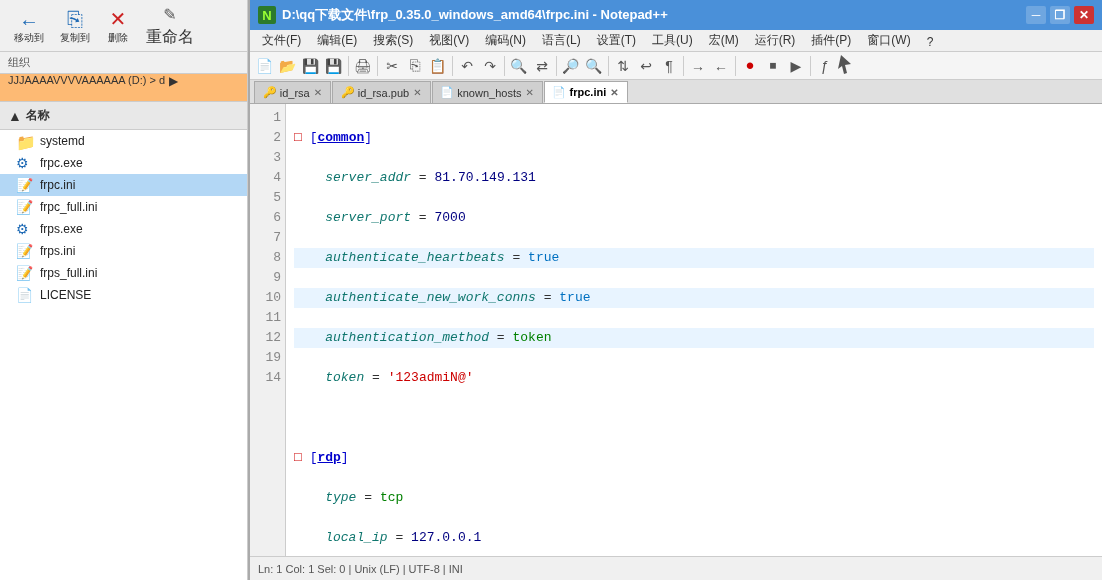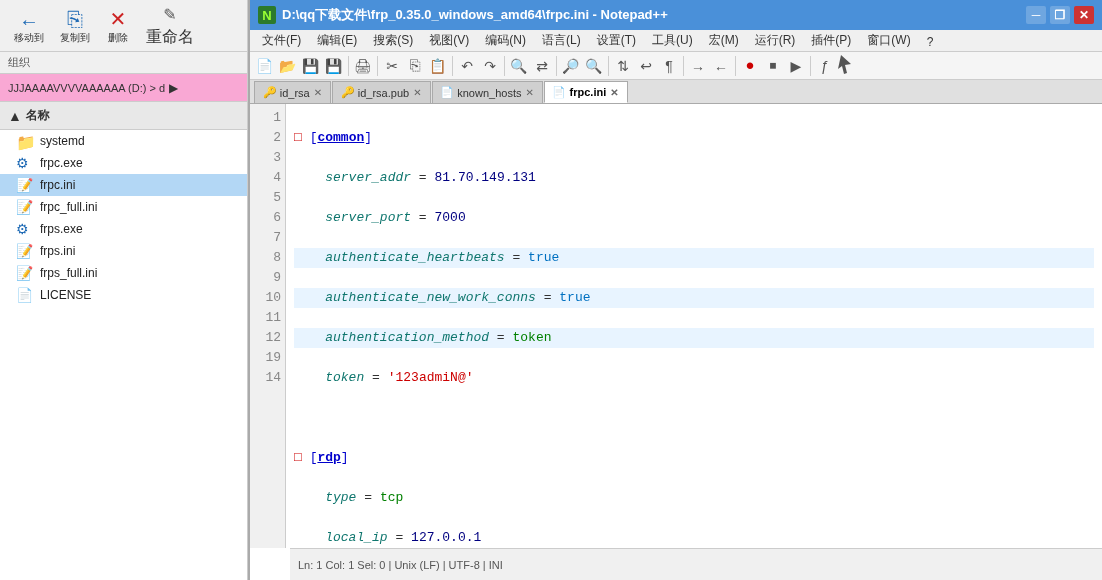--- a/index.html
+++ b/index.html
@@ -41,24 +41,23 @@
       font-size: 20px;
       line-height: 24px;
     }
 
     .back-btn .icon-area { color: #1e6ab5; }
     .copy-btn .icon-area { color: #1e6ab5; }
     .del-btn .icon-area { color: #cc2222; }
 
     #breadcrumb-bar {
       height: 28px;
-      background: #f9a8d4;
+      background: #fdba74;
       border-bottom: 1px solid #ccc;
       display: flex;
-      align-items: center;
       padding: 0 8px;
       font-size: 11px;
       color: #333;
     }
 
     #organize-bar {
       height: 22px;
       background: #f0f0f0;
       border-bottom: 1px solid #ccc;
       display: flex;
@@ -279,29 +278,28 @@
     .kw-key { color: #0f766e; font-style: italic; }
     .kw-eq { color: #333; }
     .kw-val-num { color: #000080; }
     .kw-val-bool { color: #0070c0; }
     .kw-val-str { color: #cc0000; }
     .kw-val-token { color: #008000; }
     .kw-bracket { color: #0000cc; }
     .kw-minus { color: #cc0000; }
 
     #npp-statusbar {
-      height: 32px;
+      height: 24px;
       background: #f0f0f0;
       border-top: 1px solid #ccc;
       display: flex;
       align-items: center;
       font-size: 11px;
       color: #555;
       padding: 0 8px;
-      margin-left: 40px;
     }
   </style>
 </head>
 <body>
 
 <div id="left-panel">
   <div id="toolbar-area">
     <div class="toolbar-btn back-btn">
       <div class="icon-area">←</div>
       <div style="font-size:10px">移动到</div>

